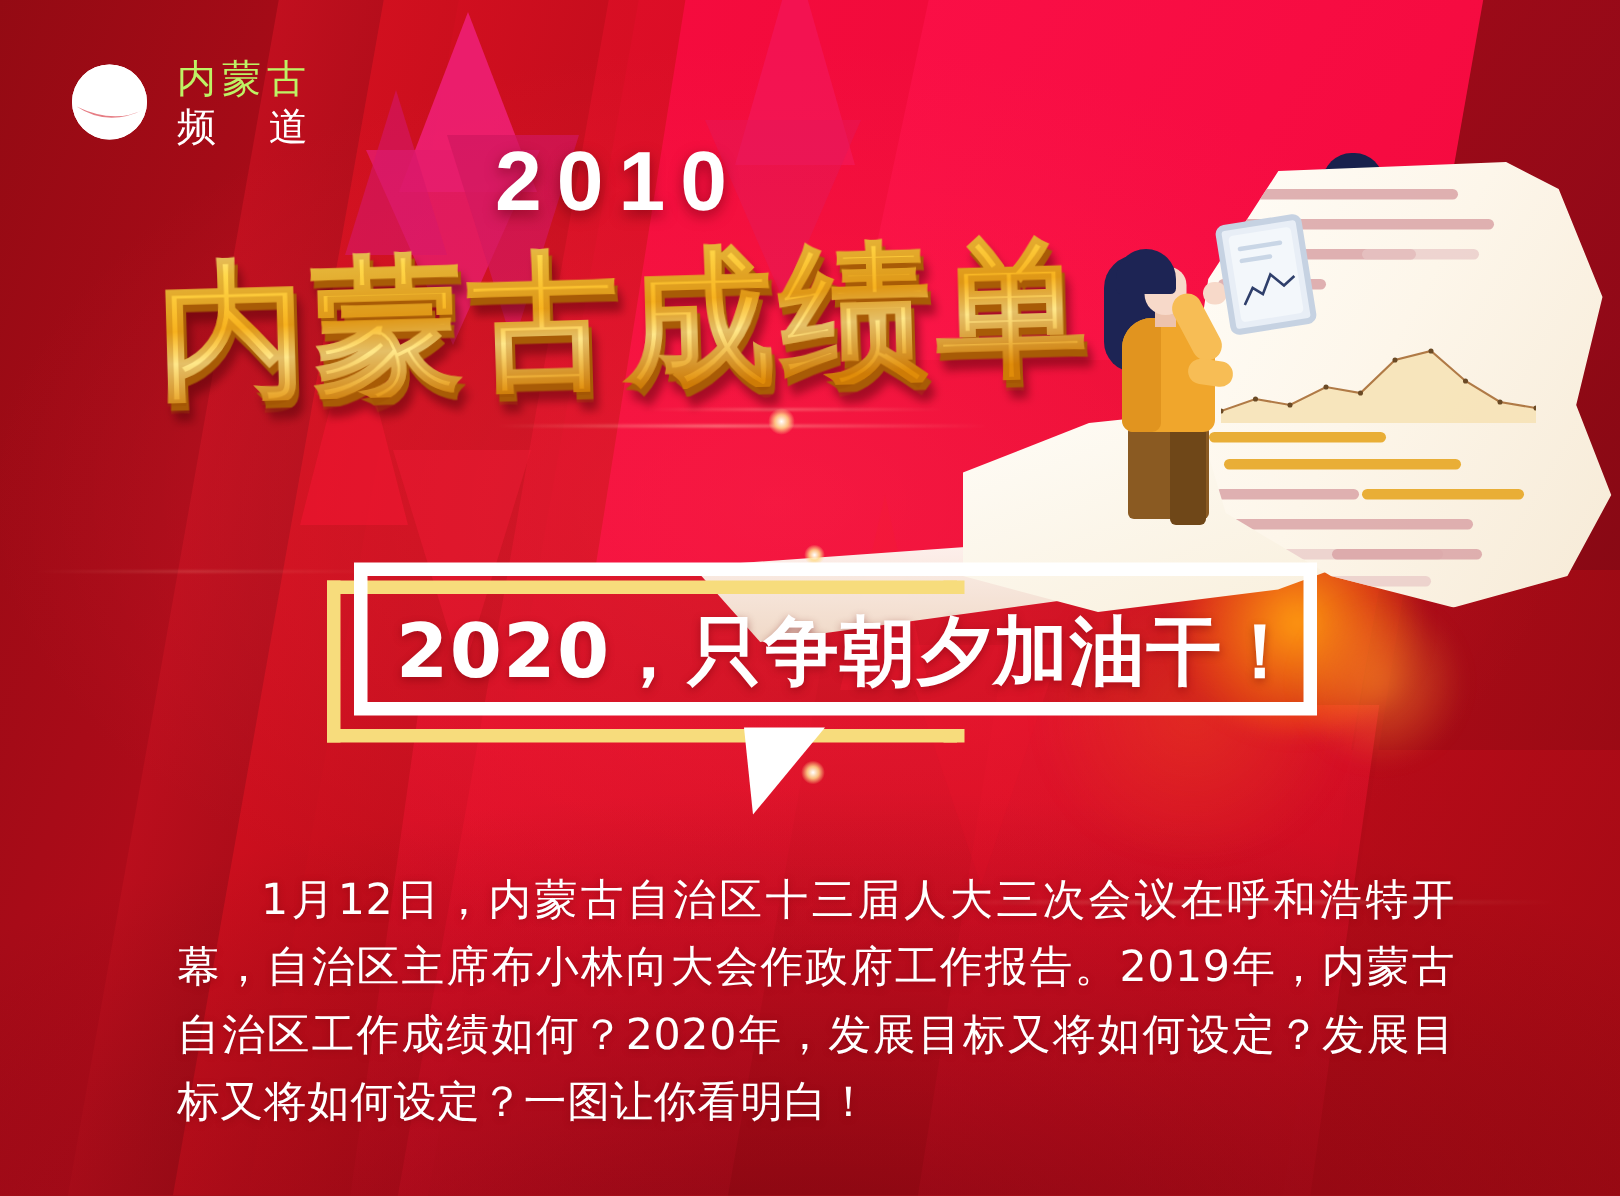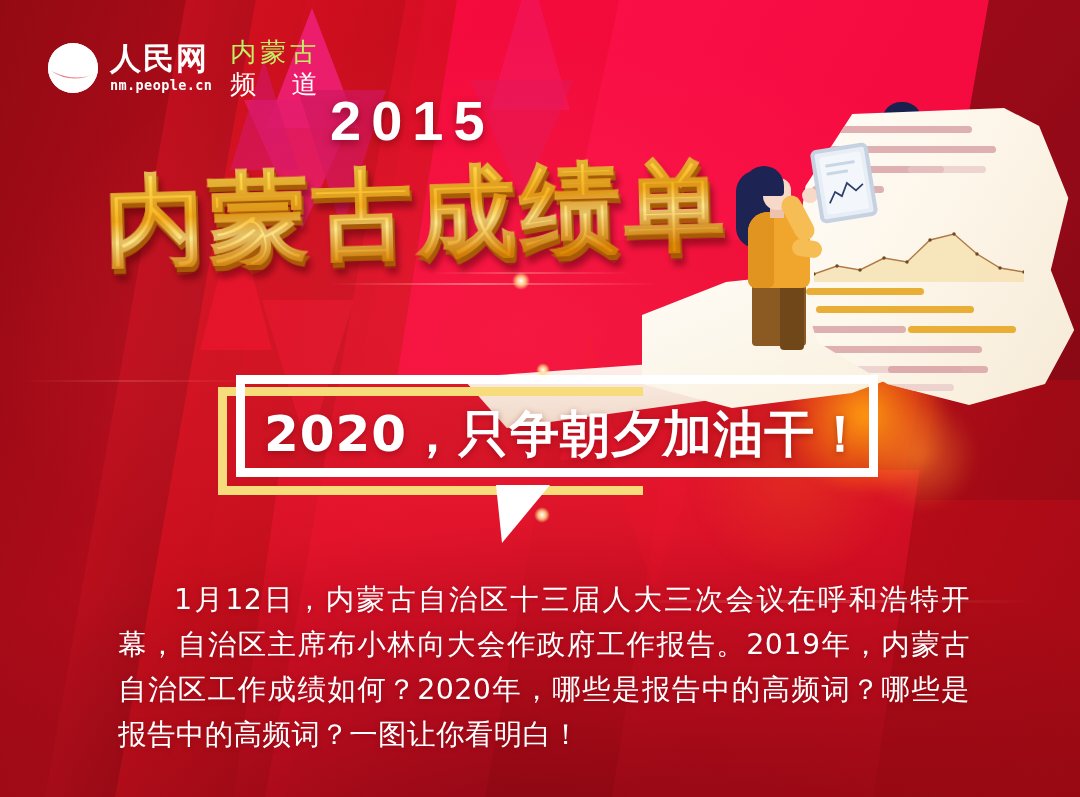--- a/index.html
+++ b/index.html
@@ -369,37 +369,33 @@
     <div class="logo-mark">
       <svg viewBox="0 0 54 54" width="54" height="54">
         <circle cx="27" cy="27" r="25" fill="#ffffff"></circle>
         <path d="M27 3 A24 24 0 0 0 27 51 A16 16 0 0 1 27 3 Z" fill="#d2121f" opacity="0.0"></path>
         <path d="M10 27 a17 17 0 1 1 17 17 a11 11 0 1 0 0 -22 a6 6 0 0 0 0 12" fill="none" stroke="#d2121f" stroke-width="0"></path>
         <path d="M27 2 A25 25 0 1 0 27 52 A25 25 0 1 0 27 2 Z
                  M28 10 A13 13 0 1 1 28 36 A7 7 0 1 0 28 22 A2 2 0 1 1 28 26" fill="#ffffff" fill-rule="evenodd"></path>
         <path d="M5 30 Q26 44 50 32 Q30 42 5 30 Z" fill="#d2121f" opacity=".55"></path>
       </svg>
     </div>
-    <div class="logo-text">
-      <span class="logo-cn">人民网</span>
-      <span class="logo-url">nm.people.cn</span>
-    </div>
     <div class="logo-chan">
       <span class="l1">内蒙古</span>
       <span class="l2">频 道</span>
     </div>
   </div>
 
-  <div class="year-2019">2015</div>
+  <div class="year-2019">2010</div>
   <div class="gold-title">内蒙古成绩单</div>
 
   <div class="bubble">
     <span class="frame-gold"></span>
     <span class="goldcap"></span>
     <span class="goldcap2"></span>
     <span class="frame-white"></span>
     <span class="bubble-tail"></span>
     <span class="bubble-text">2020，只争朝夕加油干！</span>
   </div>
 
-  <p class="body-copy">1月12日，内蒙古自治区十三届人大三次会议在呼和浩特开幕，自治区主席布小林向大会作政府工作报告。2019年，内蒙古自治区工作成绩如何？2020年，哪些是报告中的高频词？哪些是报告中的高频词？一图让你看明白！</p>
+  <p class="body-copy">1月12日，内蒙古自治区十三届人大三次会议在呼和浩特开幕，自治区主席布小林向大会作政府工作报告。2019年，内蒙古自治区工作成绩如何？2020年，发展目标又将如何设定？发展目标又将如何设定？一图让你看明白！</p>
 
 </div>
 
 </body></html>

